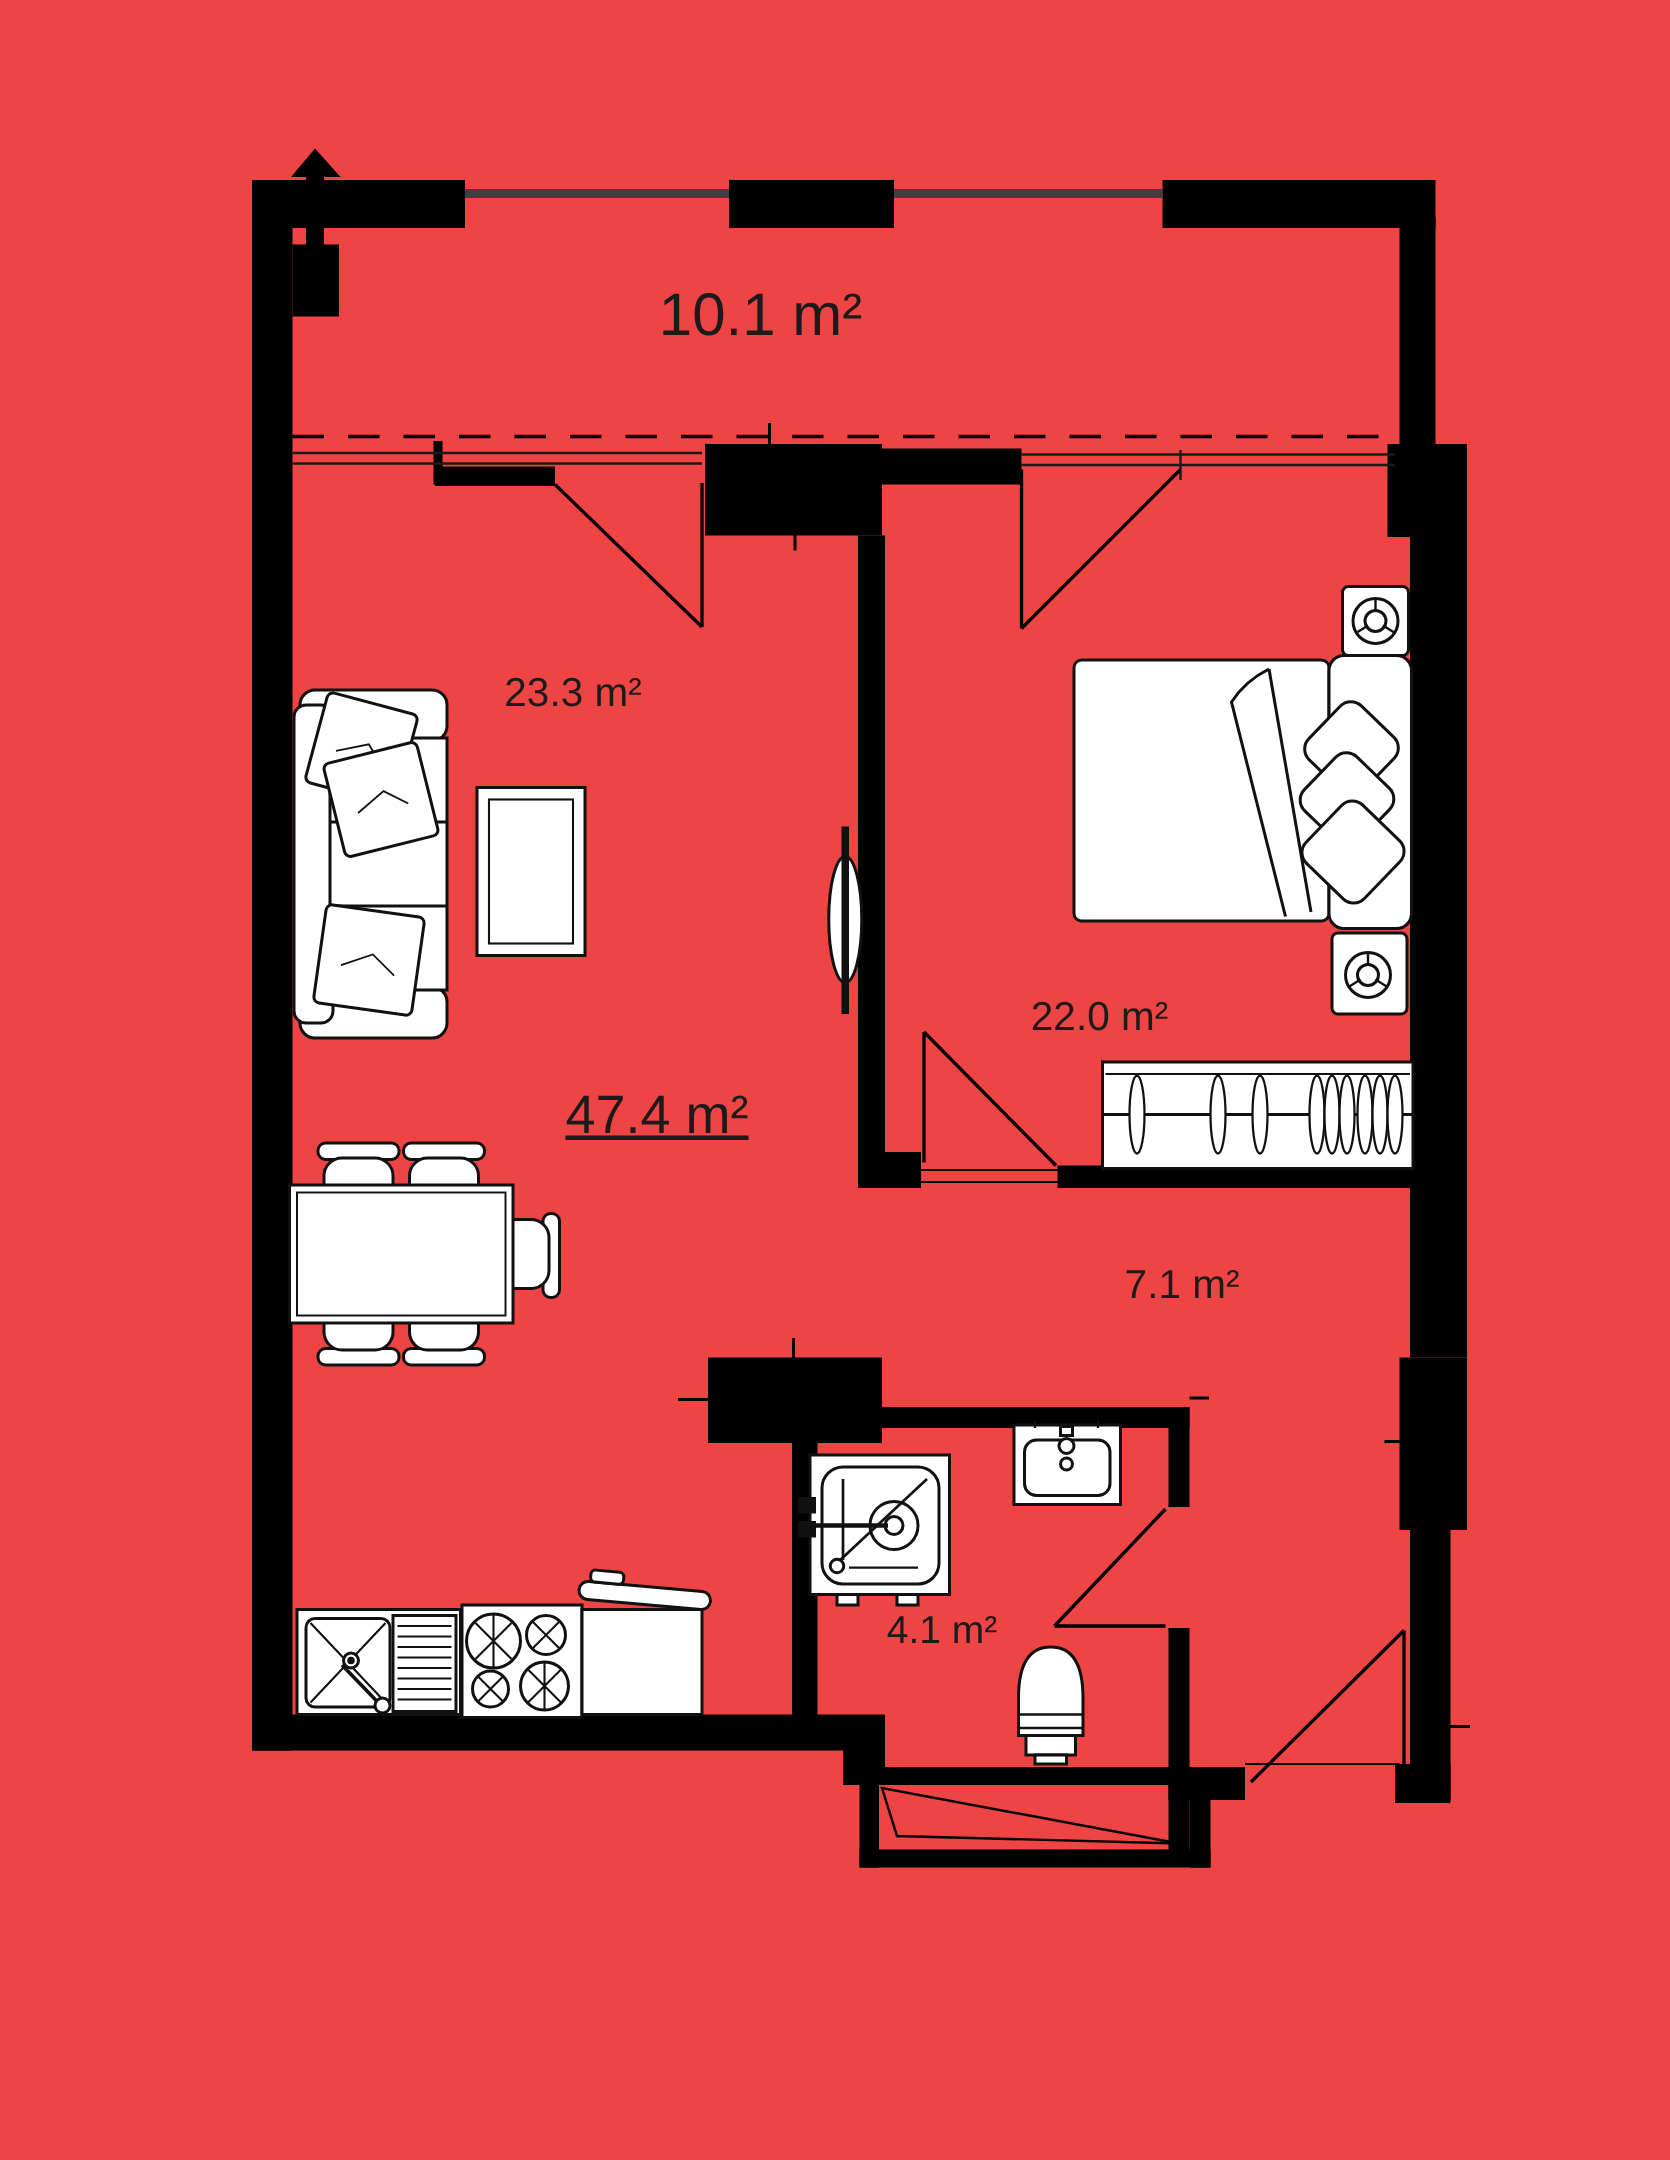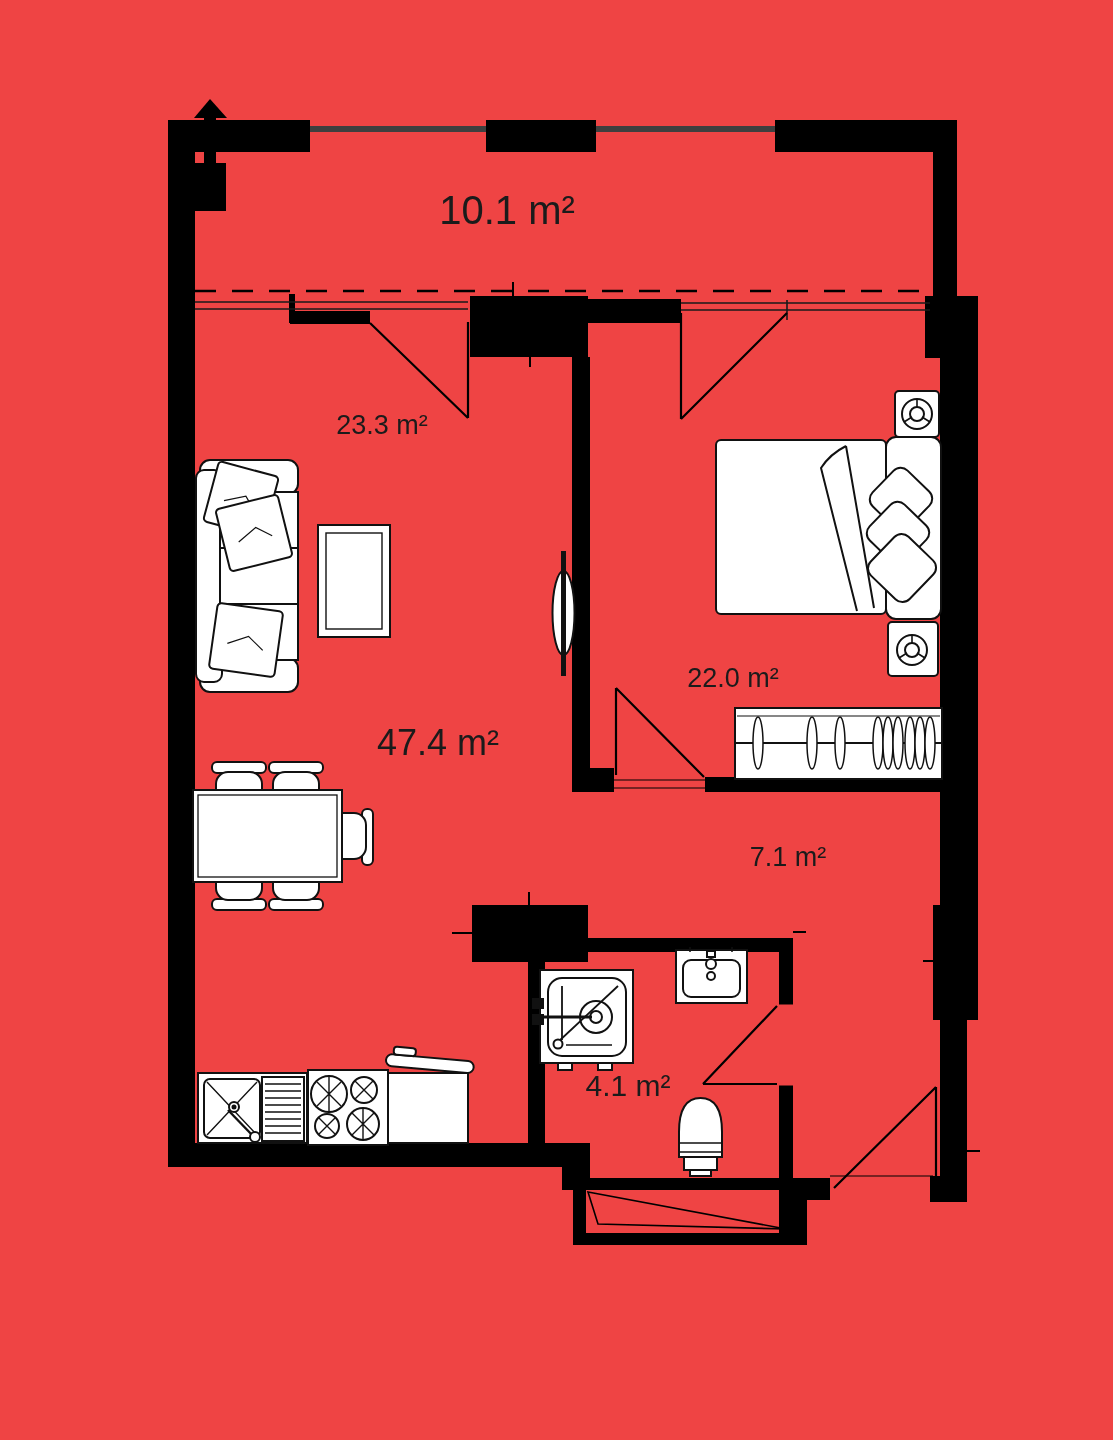--- a/index.html
+++ b/index.html
@@ -2,25 +2,25 @@
 <html><head>
 <meta charset="utf-8">
 <style>
   html,body{margin:0;padding:0;background:#ffffff;}
   .stage{position:relative;width:1113px;height:1440px;background:#ef4444;overflow:hidden;
          font-family:"Liberation Sans", sans-serif;padding-left:44px;}
   svg.plan{position:absolute;left:0;top:0;}
   .area-label{position:absolute;transform:translate(-50%,-50%);color:#1b1b1b;
               white-space:nowrap;font-family:"Liberation Sans", sans-serif;line-height:1;}
   .lbl-balcony{left:507px;top:210px;font-size:40px;}
-  .lbl-living{left:382px;top:425px;font-size:27px;}
-  .lbl-total{left:438px;top:743px;font-size:36px;}
+  .lbl-living{left:382px;top:462px;font-size:27px;}
+  .lbl-total{left:438px;top:743px;font-size:36px;text-decoration:underline;}
   .lbl-bedroom{left:733px;top:678px;font-size:27px;}
   .lbl-hallway{left:788px;top:857px;font-size:27px;}
-  .lbl-bathroom{left:628px;top:1086px;font-size:30px;}
+  .lbl-bathroom{left:628px;top:1086px;font-size:26px;}
 </style>
 </head>
 <body>
 
 <div class="stage">
 <svg class="plan" width="1113" height="1440" viewBox="0 0 1113 1440">
 
   <g fill="#000000" stroke="none">
     <rect x="168" y="120" width="27" height="1047"></rect>
     <rect x="168" y="120" width="142" height="32"></rect>

